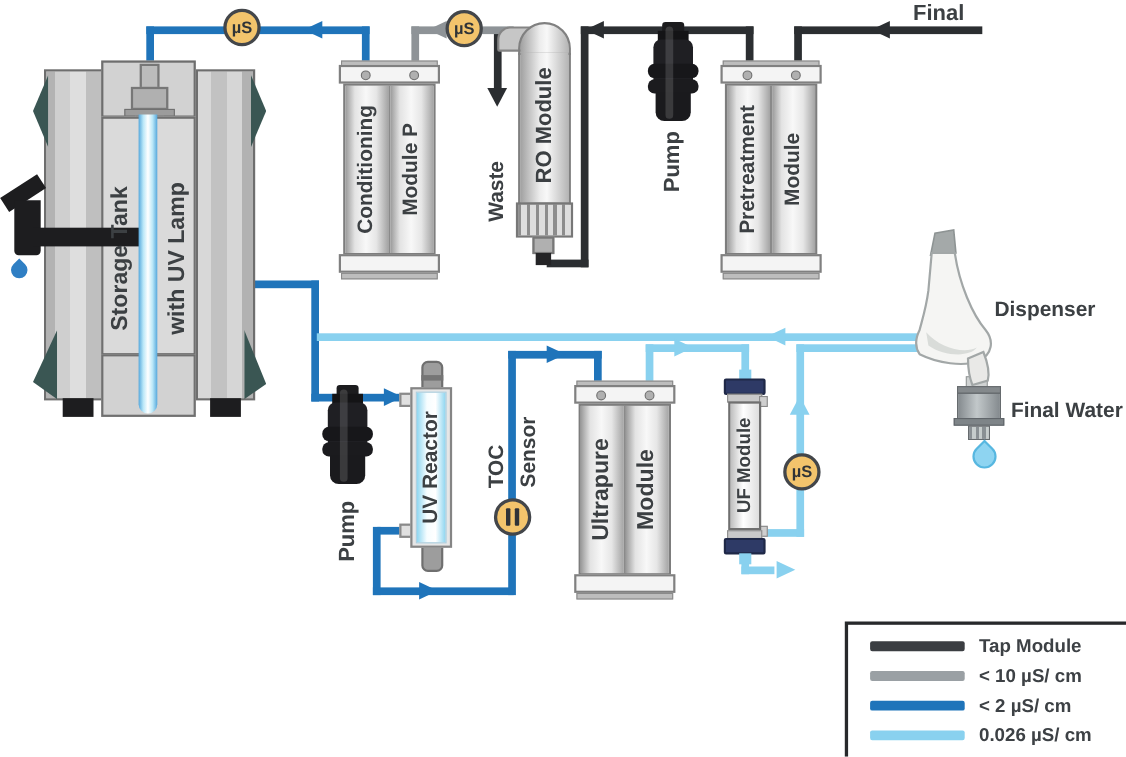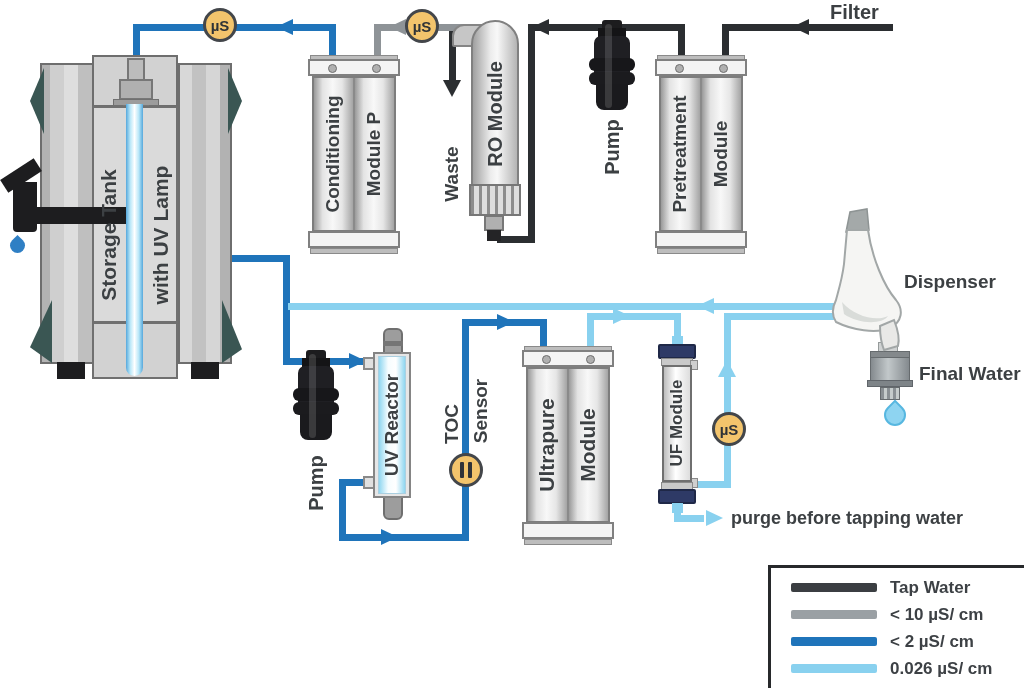--- a/index.html
+++ b/index.html
@@ -254,28 +254,27 @@
   <div class="comp" style="left:866px;top:340px;width:48px;height:95px">
     <div class="abs" style="left:12px;top:2px;width:20px;height:10px;background:#d0d3d3;border:1px solid #969b9b"></div>
     <div class="abs" style="left:4px;top:11px;width:40px;height:7px;background:#84898c;border:1px solid #666b6e"></div>
     <div class="abs" style="left:4px;top:17px;width:40px;height:24px;background:linear-gradient(90deg,#848a8e,#c2c8ca 45%,#848a8e);border:1px solid #666b6e"></div>
     <div class="abs" style="left:1px;top:40px;width:46px;height:7px;background:#7e8488;border:1px solid #60656a"></div>
     <div class="abs" style="left:14px;top:47px;width:20px;height:13px;background:repeating-linear-gradient(90deg,#8a9094 0 3px,#c6cccc 3px 6px);border:1px solid #666b6e"></div>
     <div class="drop" style="left:18px;top:64px;width:18px;height:18px;background:#8ed4f1;border:2px solid #57b7e0"></div>
   </div>
   <span class="hlabel" style="left:919px;top:363px;font-size:19px">Final Water</span>
 
-  <span class="hlabel" style="left:830px;top:1px;font-size:20px">Filter</span>
+  <span class="hlabel" style="left:830px;top:1px;font-size:20px">Final</span>
   <span class="vlabel" style="left:452px;top:174px;font-size:19px">Waste</span>
-  <span class="hlabel" style="left:731px;top:508px;font-size:18px">purge before tapping water</span>
 
   <div class="legend">
     <div class="lrow">
       <span class="lswatch" style="background: rgb(59, 62, 66);"></span>
-      <span class="llabel">Tap Water</span>
+      <span class="llabel">Tap Module</span>
     </div>
     <div class="lrow">
       <span class="lswatch" style="background: rgb(154, 160, 164);"></span>
       <span class="llabel">&lt; 10 µS/ cm</span>
     </div>
     <div class="lrow">
       <span class="lswatch" style="background: rgb(31, 116, 186);"></span>
       <span class="llabel">&lt; 2 µS/ cm</span>
     </div>
     <div class="lrow">

